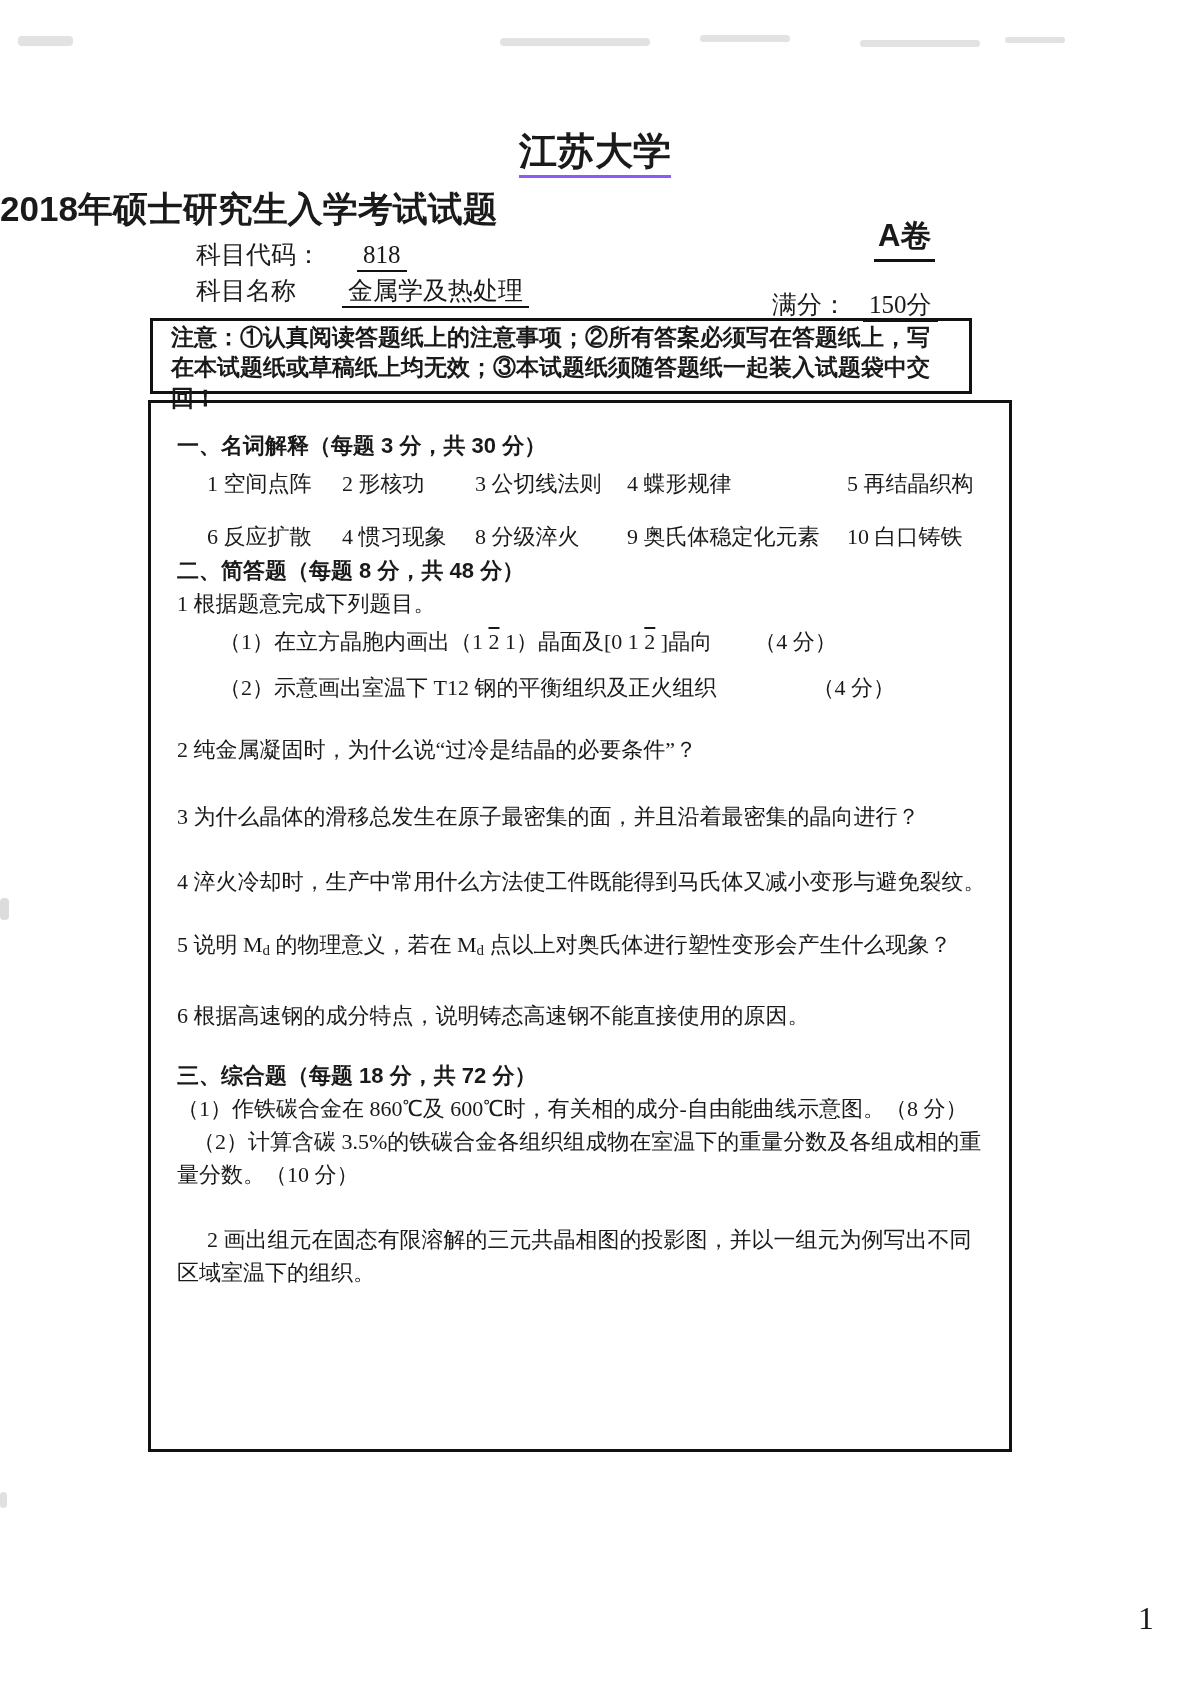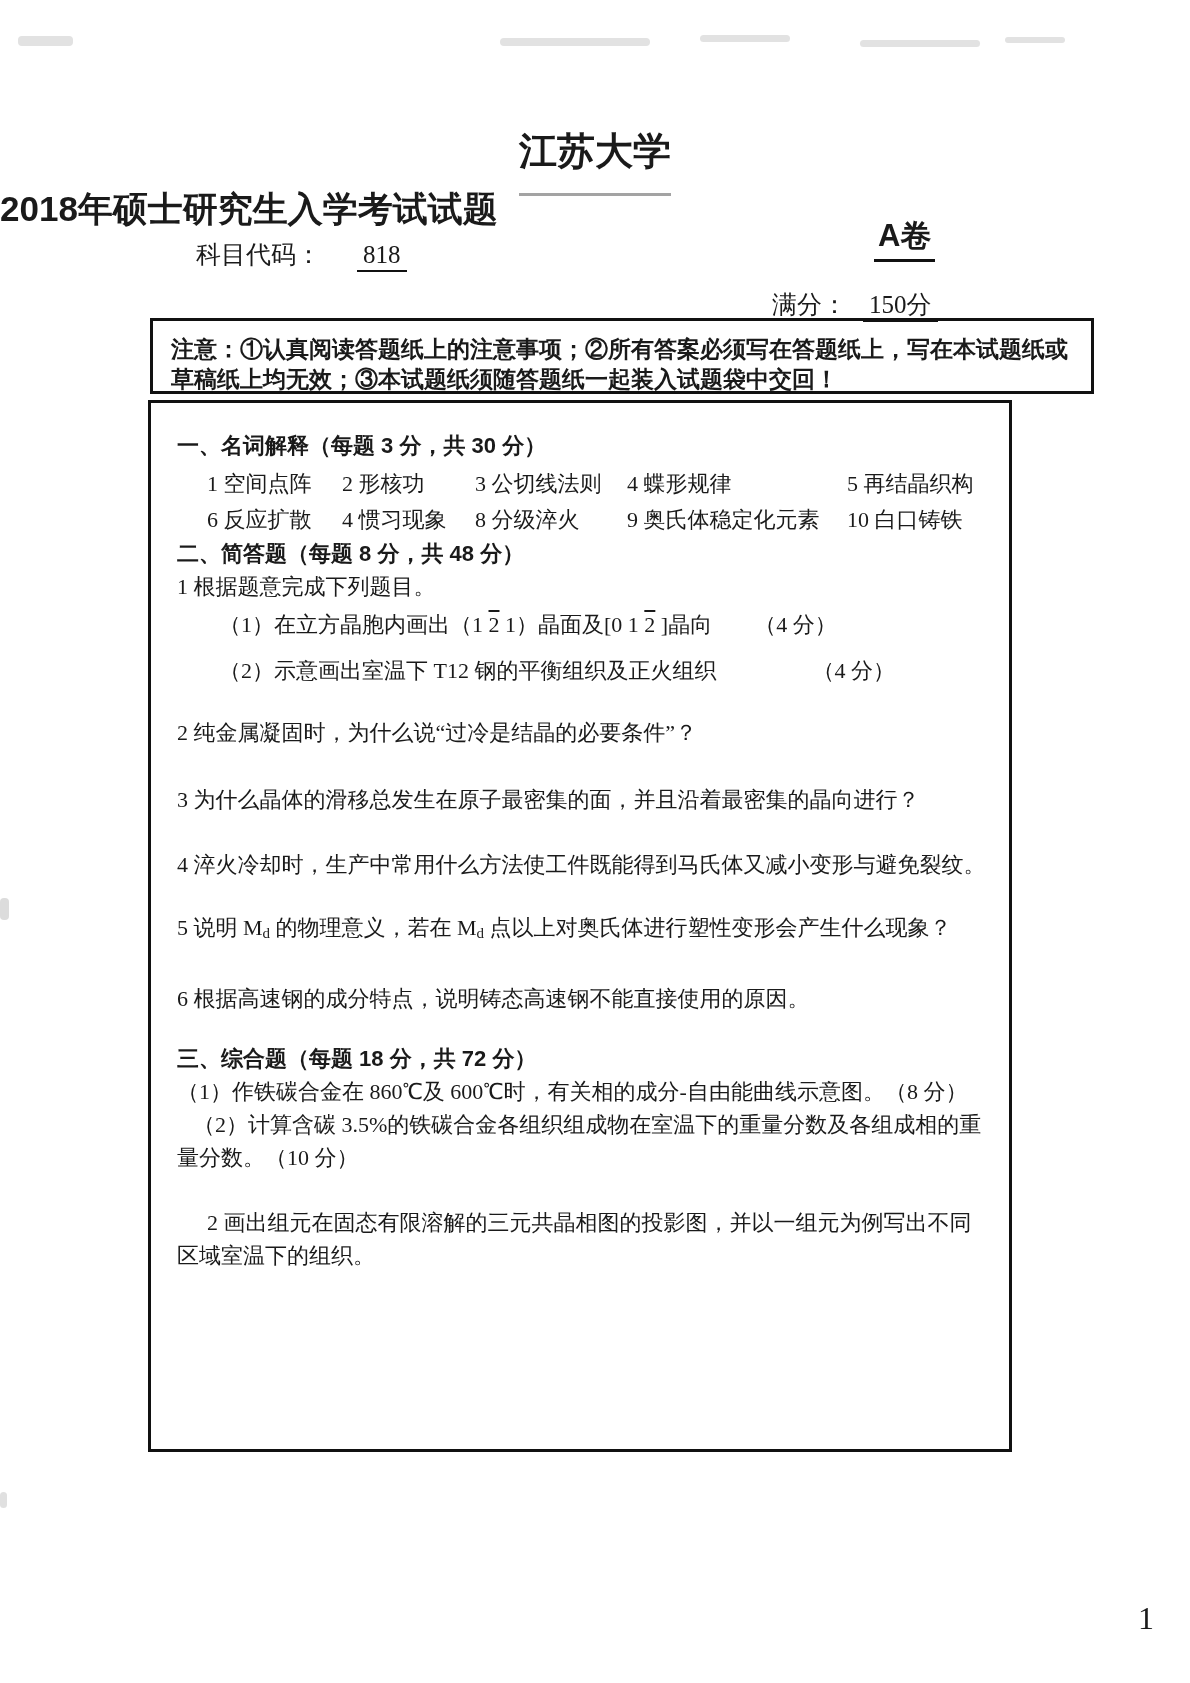--- a/index.html
+++ b/index.html
@@ -23,21 +23,21 @@
   .sp5 { left: 18px;  top: 36px; width: 55px;  height: 10px; }
   .sp6 { left: 0px;   top: 898px; width: 9px;  height: 22px; background:#dcdcdc; }
   .sp7 { left: 0px;   top: 1492px; width: 7px; height: 16px; background:#e0e0e0; }
 
   
   .title-univ {
     position: absolute; top: 126px; left: 0; width: 100%;
     text-align: center; font-size: 38px; font-weight: bold;
     font-family: "Liberation Sans", sans-serif;
   }
-  .title-univ .u-span { border-bottom: 3px solid #a3a3a3; padding-bottom: 21px; }
+  .title-univ .u-span { border-bottom: 3px solid #8b5cf6; padding-bottom: 3px; }
   .title-exam {
     position: absolute; top: 186px; left: 0; width: 100%;
     text-align: left; font-size: 35px; font-weight: bold;
     font-family: "Liberation Sans", sans-serif;
   }
   .paper-label {
     position: absolute; left: 874px; top: 215px;
     font-size: 31px; font-weight: bold;
     font-family: "Liberation Sans", sans-serif;
     border-bottom: 3px solid #111; padding: 0 4px 2px 4px;
@@ -45,39 +45,39 @@
   .meta-code { position: absolute; left: 196px; top: 238px; font-size: 25px; }
   .meta-name { position: absolute; left: 196px; top: 274px; font-size: 25px; }
   .meta-score { position: absolute; left: 772px; top: 288px; font-size: 25px; }
   .meta-val { border-bottom: 2px solid #111; padding: 0 6px 2px 6px; }
   .meta-code .meta-val { margin-left: 36px; }
   .meta-name .meta-val { margin-left: 46px; }
   .meta-score .meta-val { margin-left: 16px; }
 
   
   .notice-box {
-    position: absolute; left: 150px; top: 318px; width: 944px; height: 76px;
+    position: absolute; left: 150px; top: 318px; width: 822px; height: 76px;
     border: 3px solid #111;
-    padding: 13px 18px;
+    padding: 1px 18px;
     font-family: "Liberation Sans", sans-serif;
     font-weight: bold; font-size: 23px; line-height: 1.32;
   }
 
   
   .main-box {
     position: absolute; left: 148px; top: 400px; width: 864px; height: 1052px;
     border: 3px solid #111;
     padding: 26px 22px 0 26px;
     font-size: 22px; line-height: 33px;
   }
   .sec-title { font-weight: bold; font-family: "Liberation Sans", sans-serif; }
   .terms-grid {
     display: grid;
     grid-template-columns: 135px 133px 152px 220px 1fr;
-    row-gap: 3px;
+    row-gap: 20px;
     margin: 5px 0 0 30px;
   }
   .q   { }
   .sq  { margin-left: 42px; }
   .mt0  { margin-top: 0; }
   .mt1  { margin-top: 1px; }
   .mt2  { margin-top: 2px; }
   .mt13 { margin-top: 13px; }
   .mt19 { margin-top: 5px; }
   .mt27 { margin-top: 27px; }
@@ -111,20 +111,23 @@
   <div class="speck sp7"></div>
 
   <div class="title-univ">
     <span class="u-span">江苏大学</span>
   </div>
   <div class="title-exam">2018年硕士研究生入学考试试题</div>
   <div class="paper-label">A卷</div>
 
   <div class="meta-code">
     <span>科目代码：</span><span class="meta-val">818</span>
+  </div>
+  <div class="meta-name">
+    <span>科目名称</span><span class="meta-val">金属学及热处理</span>
   </div>
   <div class="meta-score">
     <span>满分：</span><span class="meta-val">150分</span>
   </div>
 
   <div class="notice-box">
     <span>注意：①认真阅读答题纸上的注意事项；②所有答案必须写在答题纸上，写在本试题纸或草稿纸上均无效；③本试题纸须随答题纸一起装入试题袋中交回！</span>
   </div>
 
   <div class="main-box">

